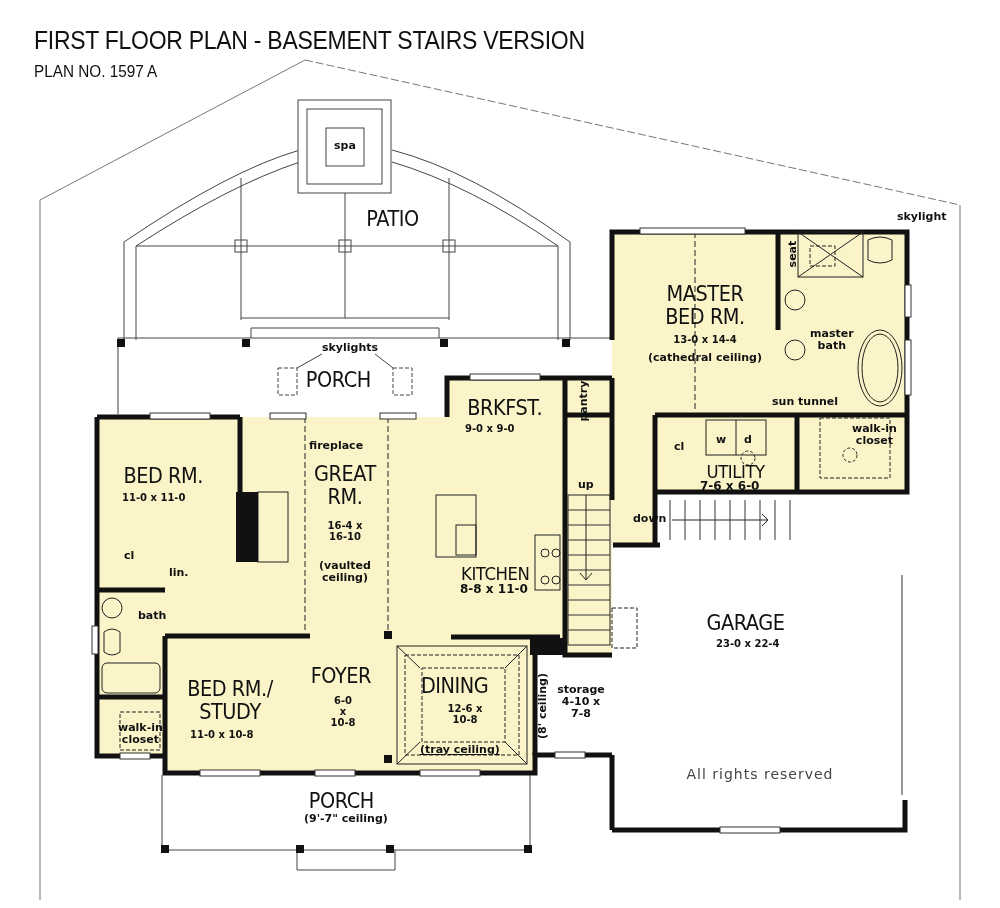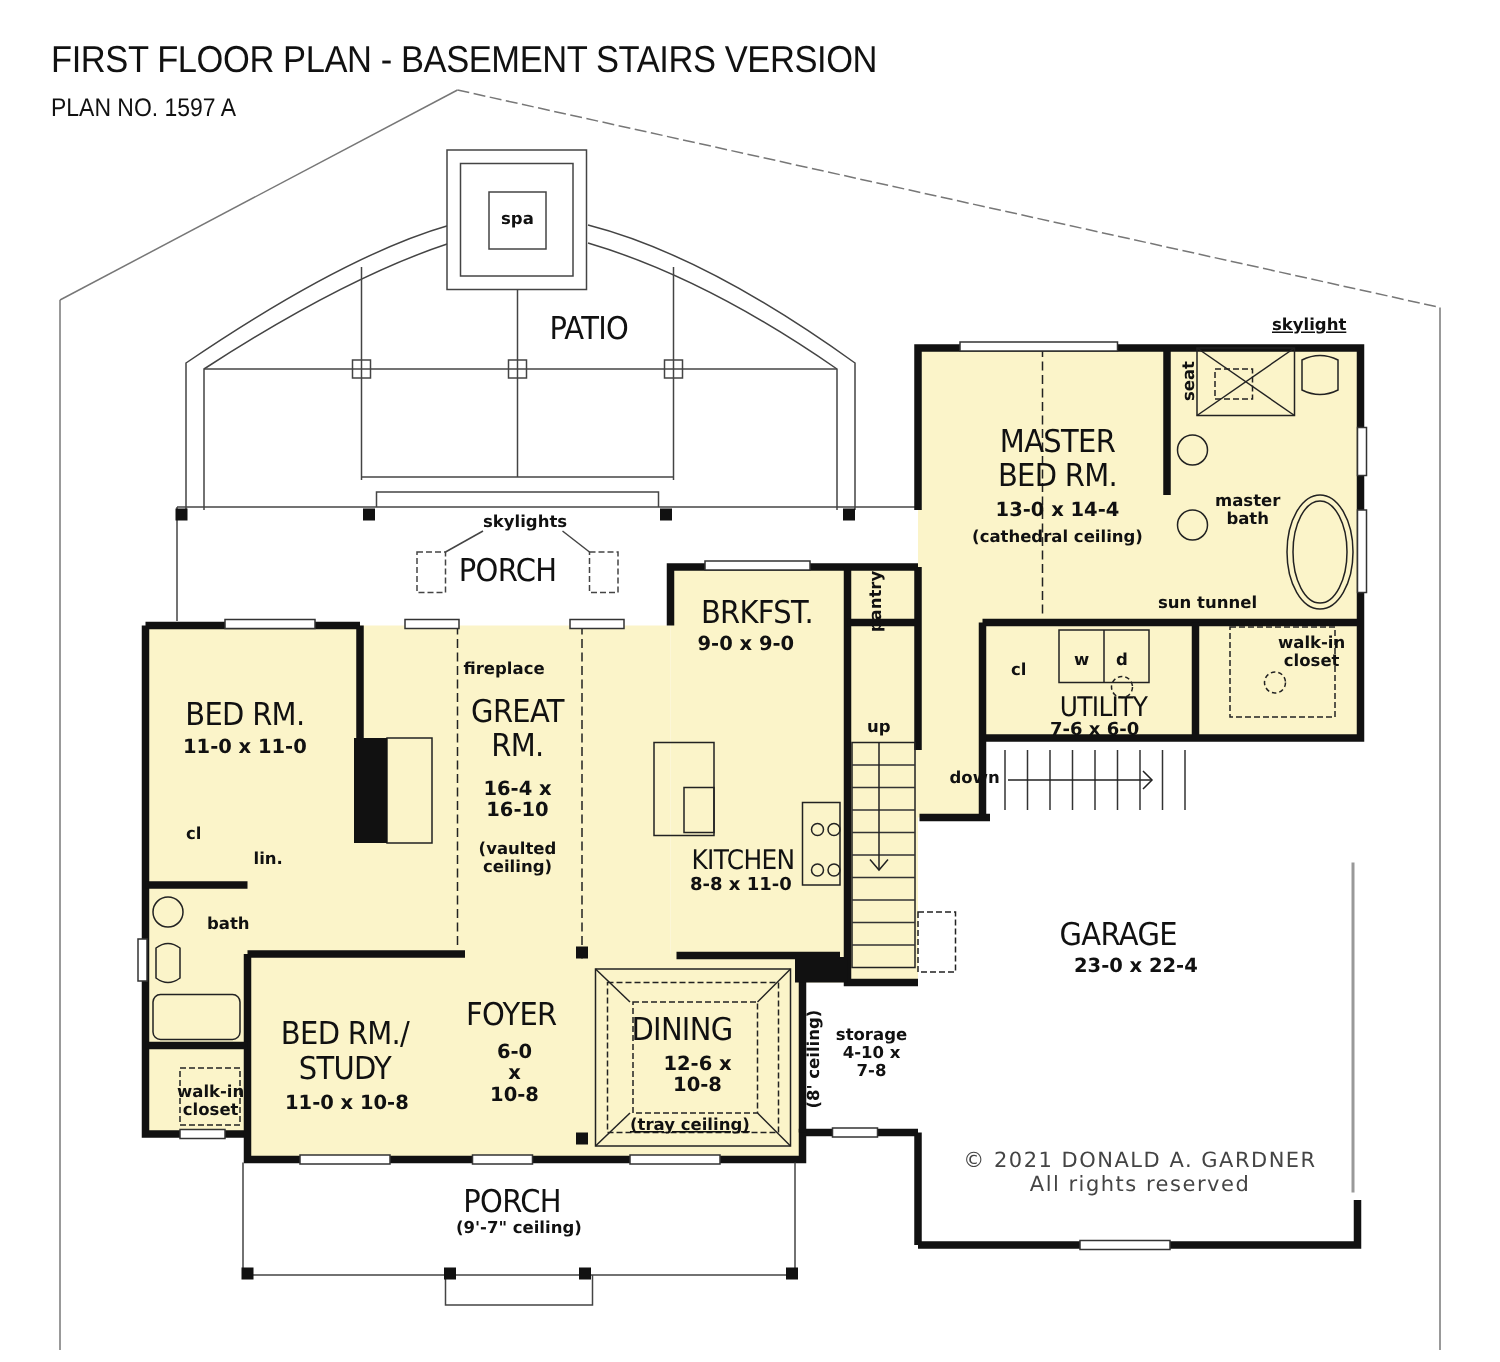--- a/index.html
+++ b/index.html
@@ -2,21 +2,21 @@
 <html><head>
 <meta charset="utf-8">
 <style>
   html, body { margin:0; padding:0; background:#ffffff; }
   body { width:1000px; height:908px; position:relative; overflow:hidden; font-family:"DejaVu Sans", sans-serif; }
   .title { position:absolute; left:34px; top:26px; font-family:"Liberation Sans", sans-serif; font-size:25px; color:#111; letter-spacing:-0.3px; transform:scaleX(0.92); transform-origin:left; }
   .subtitle { position:absolute; left:34px; top:62px; font-family:"Liberation Sans", sans-serif; font-size:17px; color:#111; transform:scaleX(0.9); transform-origin:left; }
   svg.plan { position:absolute; left:0; top:0; }
   .lbl { position:absolute; text-align:center; color:#111; line-height:1.1; white-space:nowrap; }
   .big { font-family:"DejaVu Sans", sans-serif; font-size:21px; letter-spacing:-0.5px; transform:scaleX(0.92); }
-  .dim { font-family:"DejaVu Sans", sans-serif; font-size:13px; font-weight:bold; }
+  .dim { font-family:"DejaVu Sans", sans-serif; font-size:10px; font-weight:bold; }
   .sm { font-family:"DejaVu Sans", sans-serif; font-size:11px; font-weight:bold; }
   .copy { position:absolute; font-family:"DejaVu Sans", sans-serif; font-size:14px; color:#444; text-align:center; letter-spacing:1px; }
 </style>
 </head>
 <body>
 
 <div class="title">FIRST FLOOR PLAN - BASEMENT STAIRS VERSION</div>
 <div class="subtitle">PLAN NO. 1597 A</div>
 
 <svg class="plan" width="1000" height="908" viewBox="0 0 1000 908">
@@ -214,21 +214,21 @@
 <div class="lbl big" style="left:364px;top:208px;">PATIO</div>
 <div class="lbl sm" style="left:322px;top:342px;">skylights</div>
 <div class="lbl big" style="left:303px;top:369px;">PORCH</div>
 
 <div class="lbl big" style="left:630px;top:283px;width:150px;">
   <div>MASTER</div>
   <div>BED RM.</div>
 </div>
 <div class="lbl dim" style="left:630px;top:334px;width:150px;">13-0 x 14-4</div>
 <div class="lbl sm" style="left:630px;top:352px;width:150px;">(cathedral ceiling)</div>
-<div class="lbl sm" style="left:848px;top:211px;text-decoration:underline;">skylight</div>
+<div class="lbl sm" style="left:897px;top:211px;">skylight</div>
 <div class="lbl sm" style="left:780px;top:248px;transform:rotate(-90deg);">seat</div>
 <div class="lbl sm" style="left:810px;top:328px;">
   <div>master</div>
   <div>bath</div>
 </div>
 <div class="lbl sm" style="left:772px;top:396px;">sun tunnel</div>
 <div class="lbl sm" style="left:852px;top:423px;">
   <div>walk-in</div>
   <div>closet</div>
 </div>
@@ -299,15 +299,14 @@
   <div>7-8</div>
 </div>
 
 <div class="lbl big" style="left:703px;top:612px;">GARAGE</div>
 <div class="lbl dim" style="left:700px;top:638px;margin-left:16px;">23-0 x 22-4</div>
 
 <div class="lbl big" style="left:306px;top:790px;">PORCH</div>
 <div class="lbl sm" style="left:304px;top:813px;">(9'-7" ceiling)</div>
 
 <div class="copy" style="left:630px;top:766px;width:260px;">
-  <div>© 2021 DONALD A. GARDNER</div>
   <div>All rights reserved</div>
 </div>
 
 </body></html>

